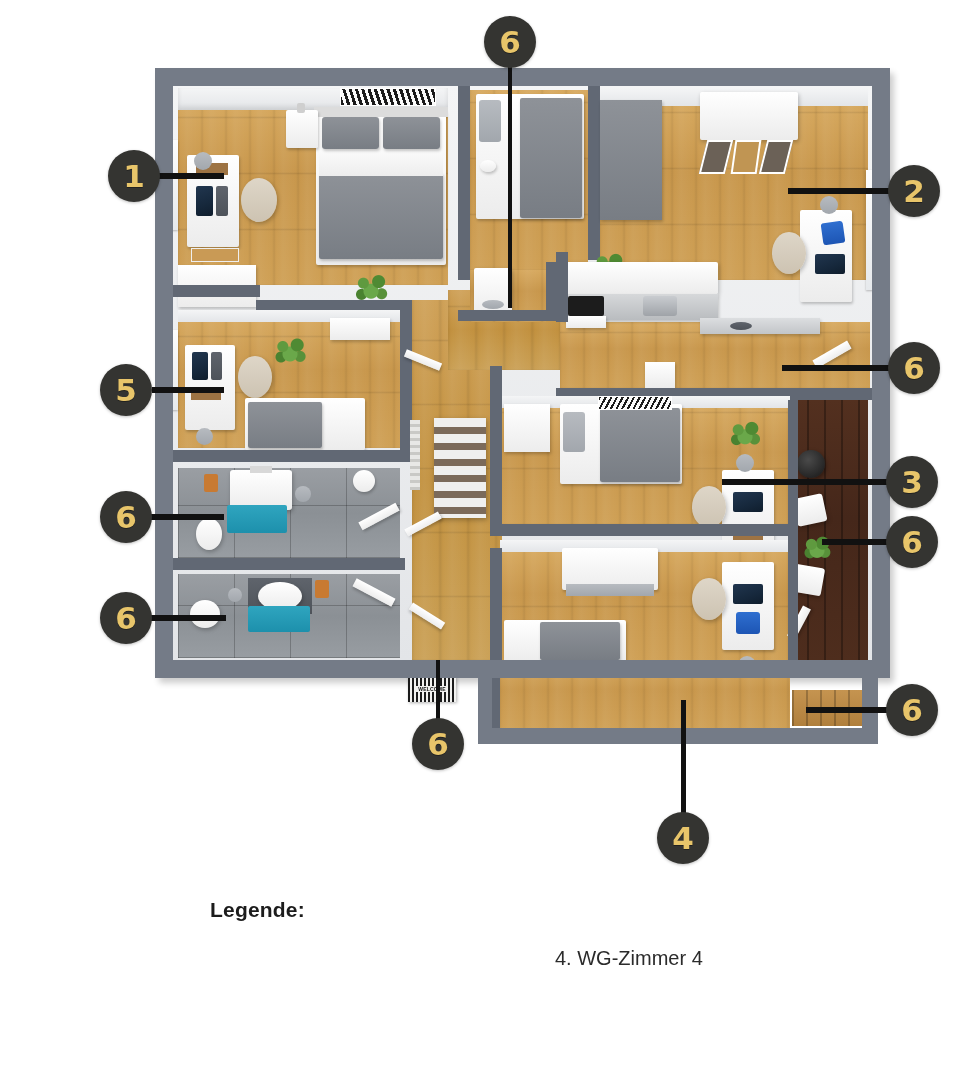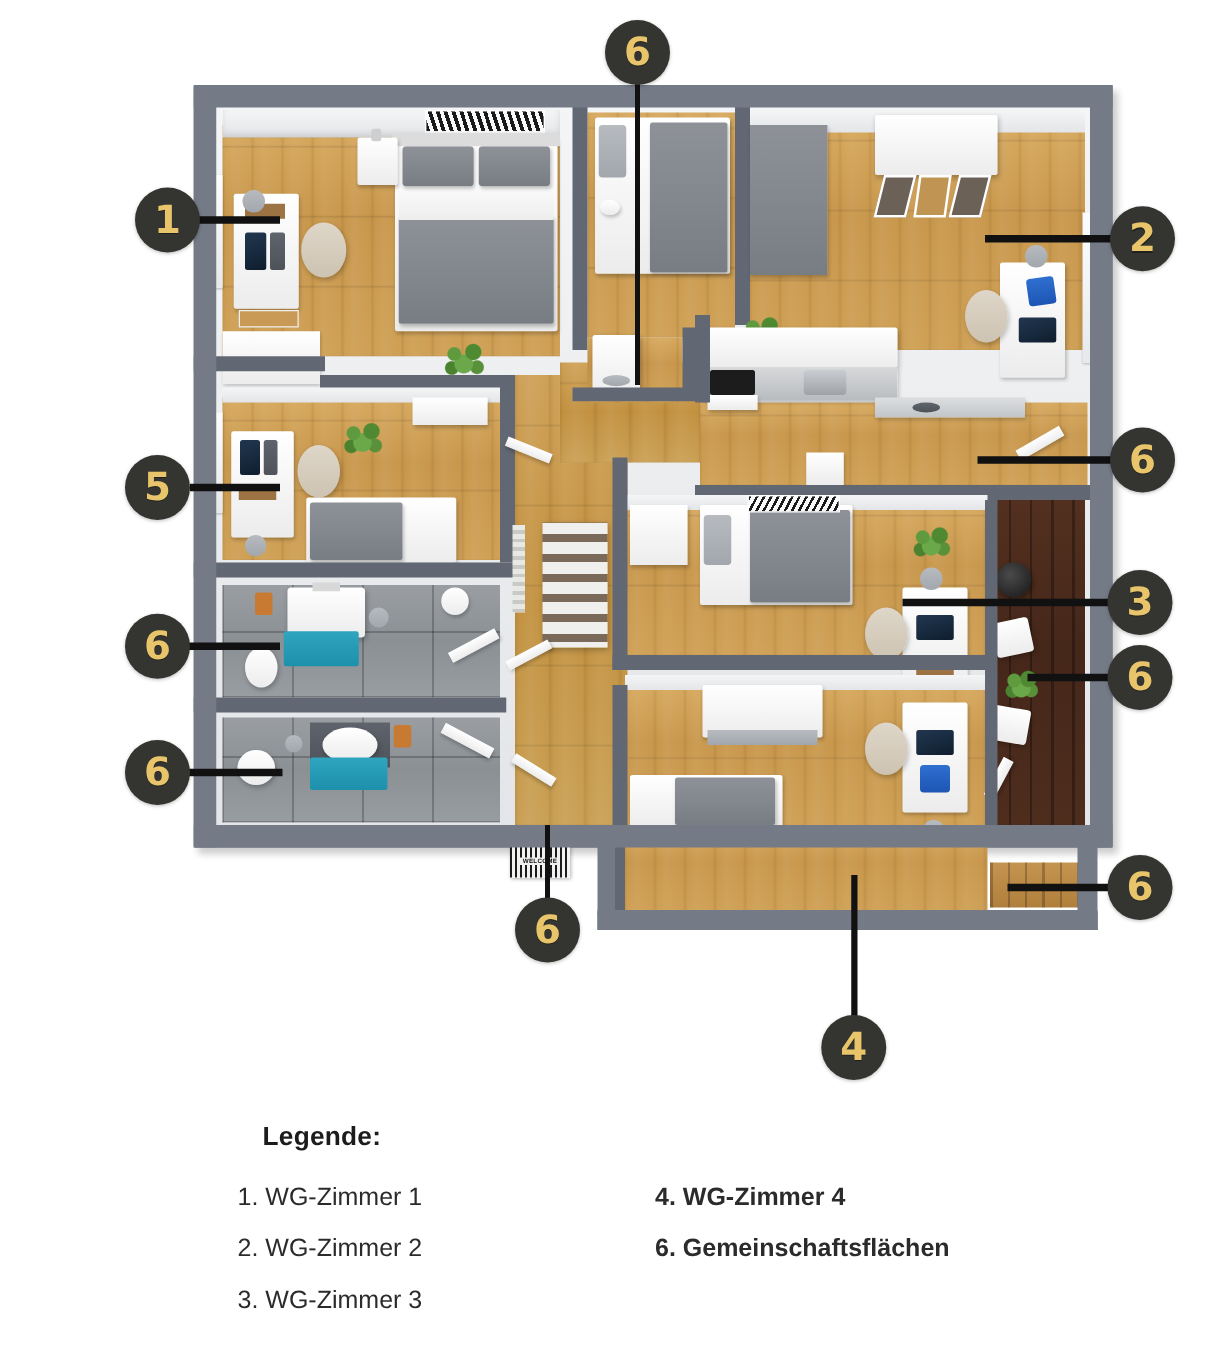--- a/index.html
+++ b/index.html
@@ -173,21 +173,21 @@
     position: absolute;
     left: 190px; top: 18px;
     font-size: 21px;
     font-weight: bold;
     color: #1c1c1c;
     letter-spacing: .2px;
     margin-left: 20px;
   }
   .legend-col { position: absolute; top: 58px; }
   #legend-col-left  { left: 190px; }
-  #legend-col-right { left: 524px; font-weight: bold; }
+  #legend-col-right { left: 555px; }
   .legend-item {
     font-size: 20px;
     color: #2b2b2b;
     line-height: 41px;
     white-space: nowrap;
   }
 </style>
 </head>
 <body>
 
@@ -413,25 +413,19 @@
     <div class="marker" style="left:886px; top:684px;">6</div>
 
     <div class="leader" style="left:681px; top:700px; width:5px; height:128px;"></div>
     <div class="marker" style="left:657px; top:812px;">4</div>
 
   </div>
 
   <div id="legend">
     <div id="legend-title">Legende:</div>
 
-    <div class="legend-col" id="legend-col-left">
-      <div class="legend-item">1. WG-Zimmer 1</div>
-      <div class="legend-item">2. WG-Zimmer 2</div>
-      <div class="legend-item">3. WG-Zimmer 3</div>
-    </div>
 
     <div class="legend-col" id="legend-col-right">
       <div class="legend-item">4. WG-Zimmer 4</div>
-      <div class="legend-item">6. Gemeinschaftsflächen</div>
     </div>
   </div>
 
 </div>
 
 </body></html>

